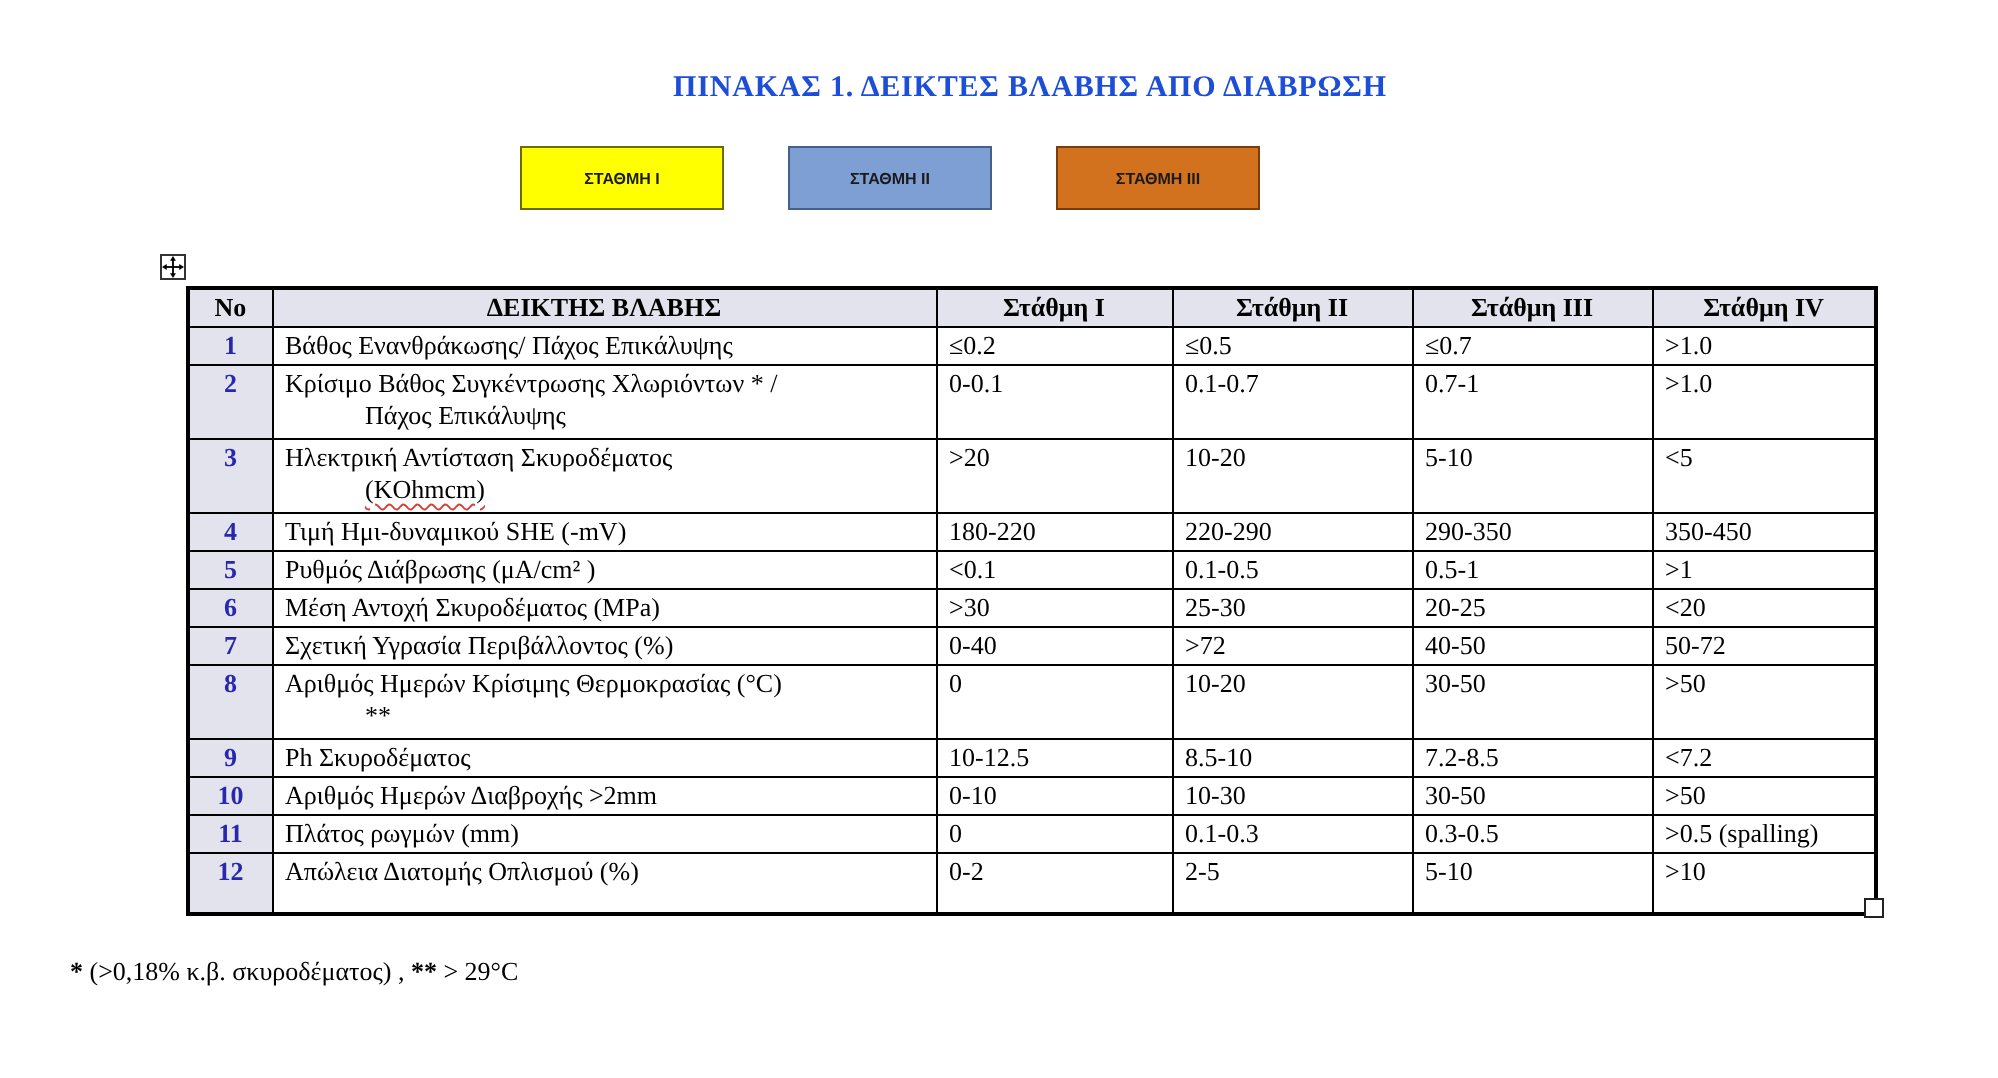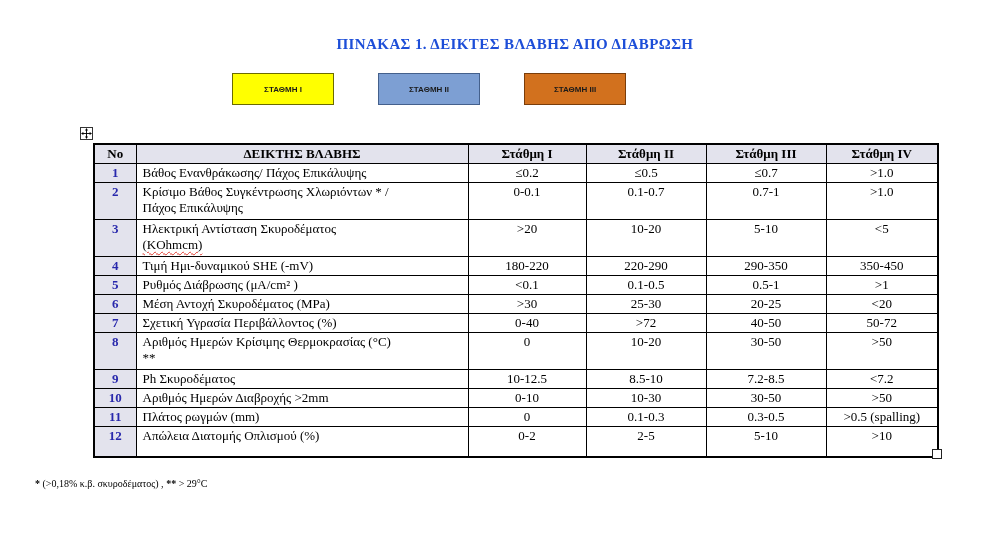--- a/index.html
+++ b/index.html
@@ -7,22 +7,22 @@
     position:relative; width:999px; height:539px; background:#ffffff;
     font-family:"Liberation Serif","DejaVu Serif",serif; color:#000;
     overflow:hidden;
   }
   .doc-title {
     position:absolute; left:93px; top:36px; width:844px;
     text-align:center; font-weight:bold; font-size:15px;
     letter-spacing:0.4px; color:#1d4ed8;
   }
   .legend {
-    position:absolute; left:232px; top:73px;
-    display:flex; gap:44px;justify-content:space-between;
+    position:absolute; left:260px; top:73px;
+    display:flex; gap:32px;justify-content:space-between;
   }
   .legend-box {
     width:102px; height:32px; box-sizing:border-box;
     display:flex; align-items:center; justify-content:center;
     font-family:"Liberation Sans","DejaVu Sans",sans-serif;
     font-size:8px; font-weight:bold; color:#1a1a1a;
     border:1px solid #4a4a20;
   }
   .legend-box.lv1 { background:#FFFF00; border-color:#6b6b00; }
   .legend-box.lv2 { background:#7D9FD3; border-color:#44608c; }
@@ -51,33 +51,33 @@
   }
   table.damage thead th {
     background:#E3E3ED; color:#000000; font-weight:bold;
     text-align:center; height:19px;
   }
   td.no {
     background:#E3E3ED; color:#2828AC; font-weight:bold;
     text-align:center;
   }
   td.label { text-align:left; }
-  td.val   { text-align:center; }
+  td.val   { }
   tr.r1 { height:19px; }
   tr.h37 { height:37px; }
   tr.h30 { height:30px; }
-  .l2 { display:block; }
+  .l2 { display:block;margin-left:40px; }
   .wavy {
     text-decoration: underline wavy #e03c31;
     text-decoration-thickness:1px;
     text-underline-offset:2px;
   }
   .footnote {
     position:absolute; left:35px; top:478px;
-    font-size:10px; color:#000;
+    font-size:13px; color:#000;
   }
   .footnote b { font-weight:bold; }
 </style>
 </head>
 <body>
 
 <div class="page">
 
   <div class="doc-title">ΠΙΝΑΚΑΣ 1. ΔΕΙΚΤΕΣ ΒΛΑΒΗΣ ΑΠΟ ΔΙΑΒΡΩΣΗ</div>
 

